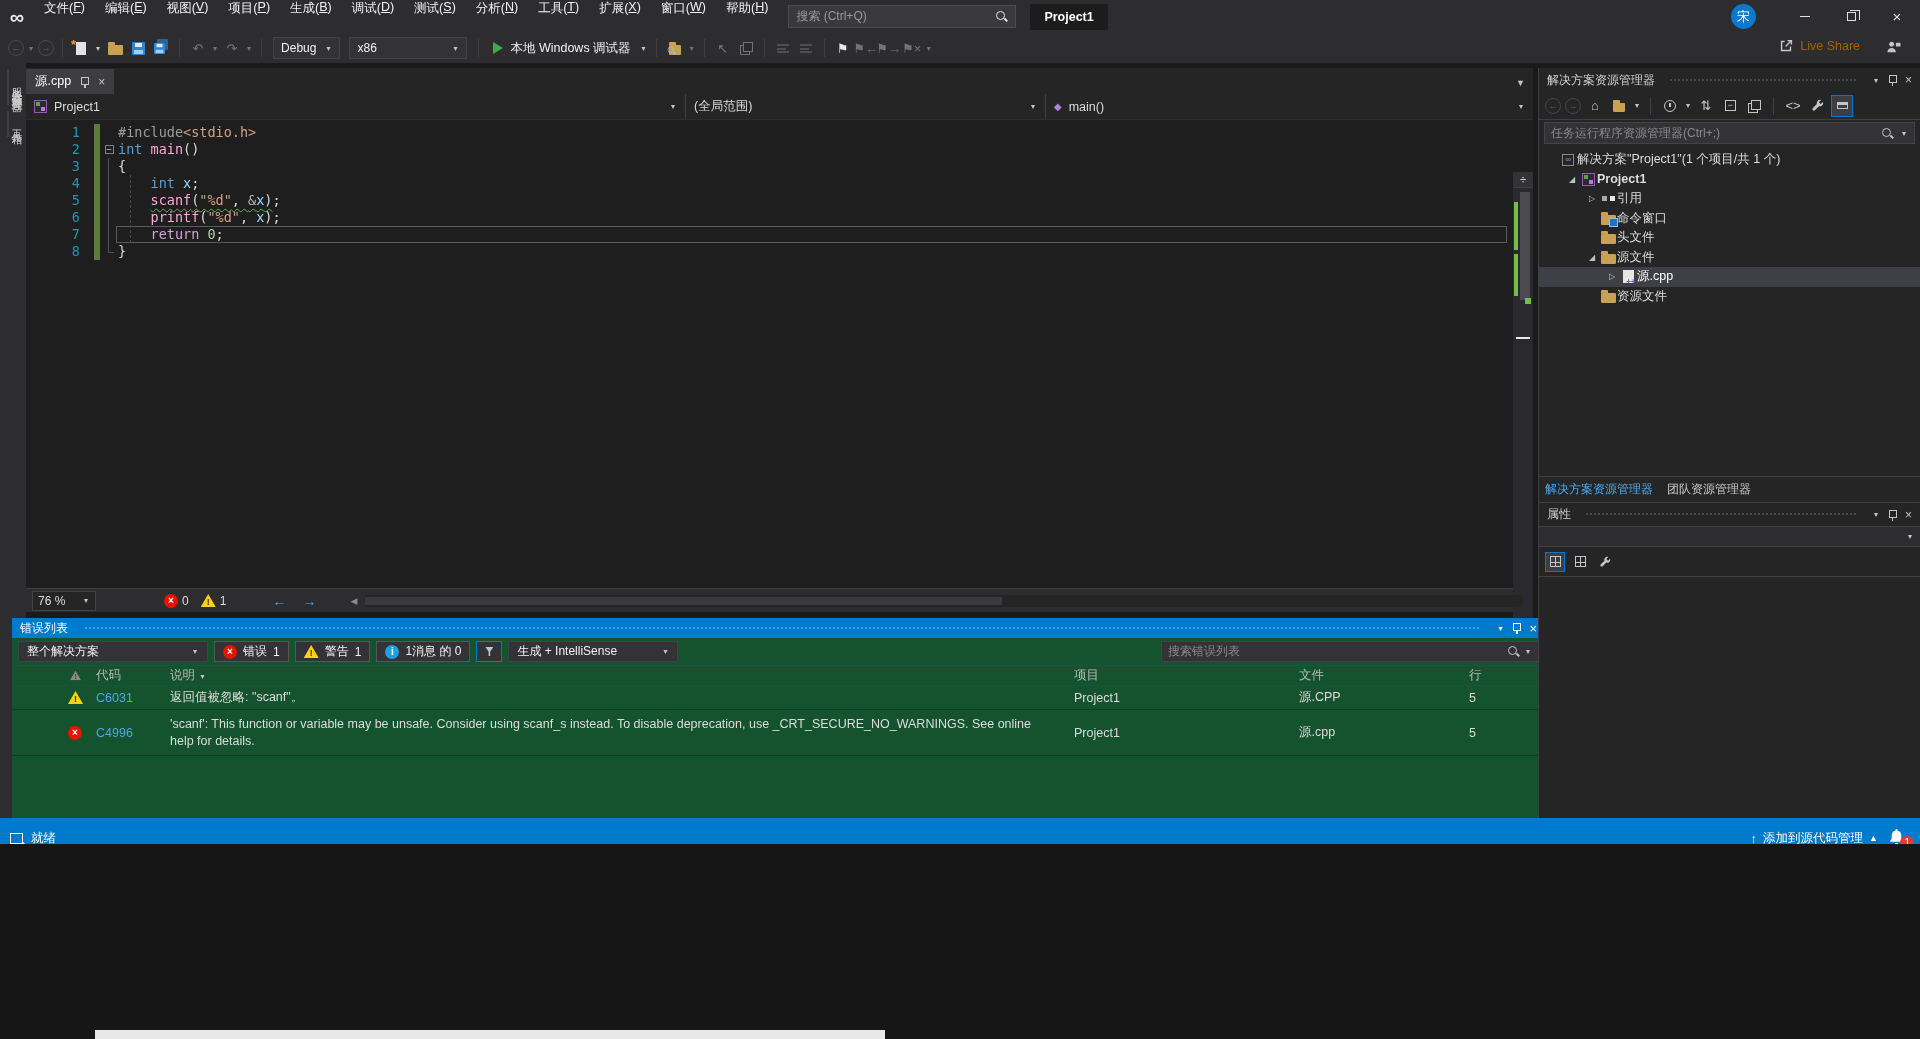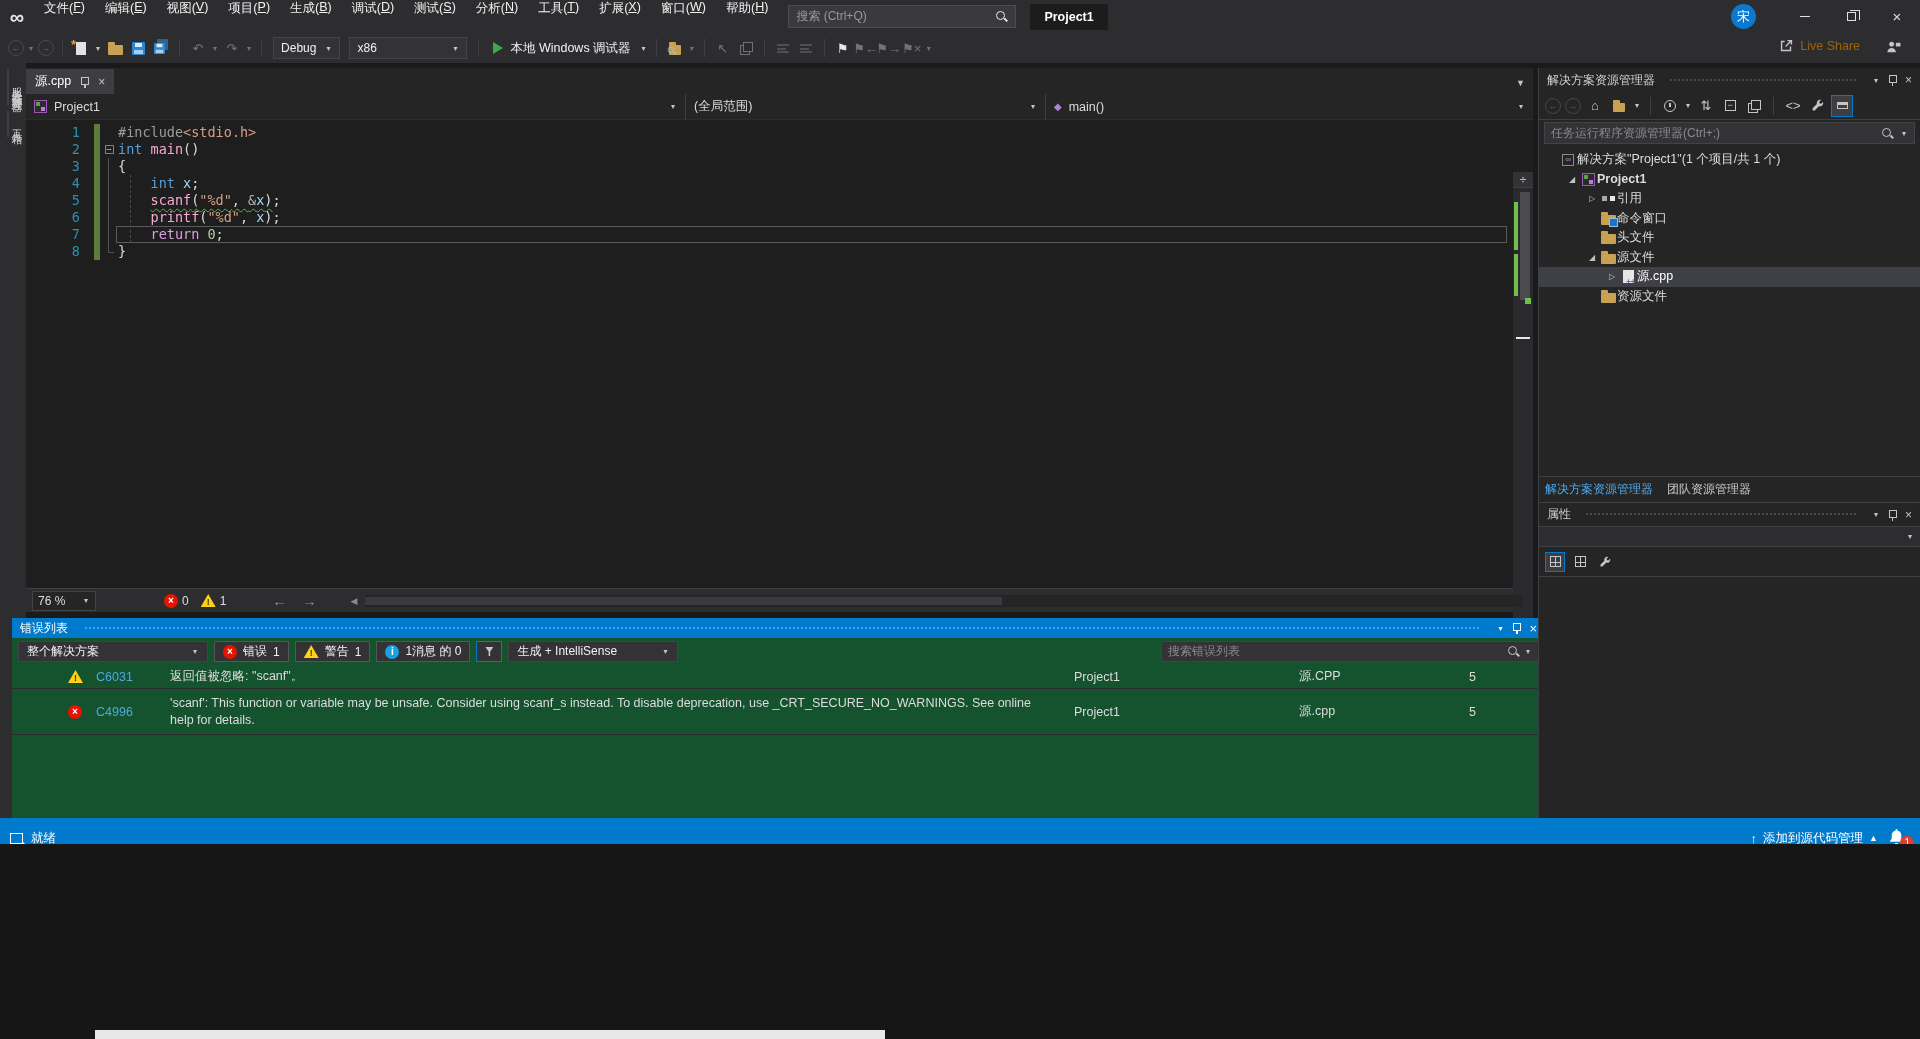--- a/index.html
+++ b/index.html
@@ -455,20 +455,31 @@
     </div>
     <div id="errsearch">
       <span>搜索错误列表</span>
       <span class="flex" style="gap:4px">
           <span class="mag" style="color:#C5C5C5"></span>
           <span class="dd">▾</span>
         </span>
     </div>
   </div>
   <div class="etable">
+    <div class="erow ehead">
+      <span class="c-gut"></span>
+      <span class="c-ico">
+          <span class="ic-warn" style="transform:scale(.75);background:#8A8A8A">!</span>
+        </span>
+      <span class="c-code">代码</span>
+      <span class="c-desc"><span>说明</span> <span class="dd">▾</span></span>
+      <span class="c-proj">项目</span>
+      <span class="c-file">文件</span>
+      <span class="c-line">行</span>
+    </div>
     <div id="errrows">
         <div class="erow r1">
           <span class="c-gut"></span>
           <span class="c-ico">
             <span class="ic-warn">!</span>
           </span>
           <span class="c-code">C6031</span>
           <span class="c-desc">返回值被忽略: "scanf"。</span>
           <span class="c-proj">Project1</span>
           <span class="c-file">源.CPP</span>

